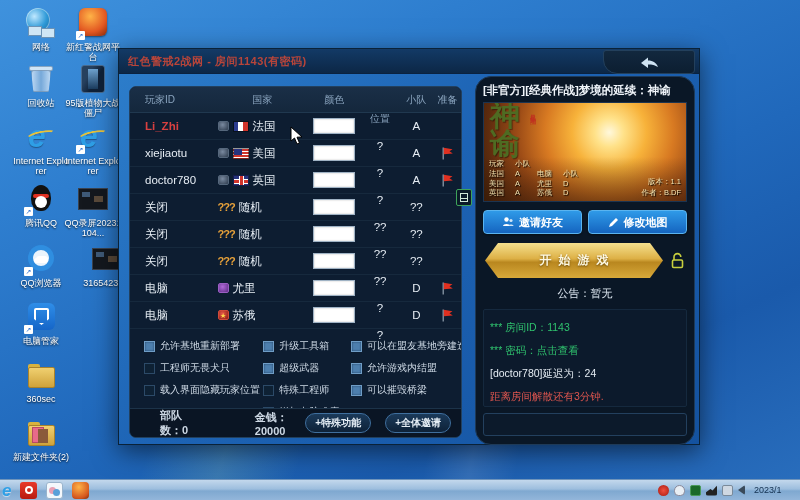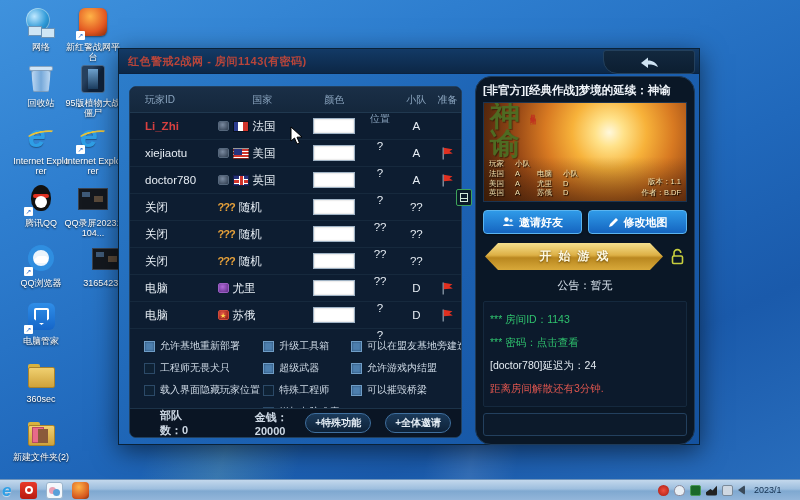--- a/index.html
+++ b/index.html
@@ -142,21 +142,21 @@
   .ovl-row { display:flex; }
   .ovl-row span:nth-child(1) { width:26px; } .ovl-row span:nth-child(2) { width:22px; }
   .ovl-row span:nth-child(3) { width:26px; } .ovl-row span:nth-child(4) { width:22px; }
   #ovl-ver { position:absolute; right:5px; bottom:3px; font-size:7.5px; color:#f2e3b0; text-shadow:1px 1px 1px #000; text-align:right; line-height:1.4; }
 
   #actionrow { display:flex; justify-content:space-between; padding:8px 7px 0; }
   .bluebtn { width:99px; height:24px; display:flex; align-items:center; justify-content:center; gap:5px;
     background:linear-gradient(#2f9ae8,#1565c0); border:1px solid #5ab4f0; border-radius:4px;
     color:#fff; font-size:11px; font-weight:bold; cursor:pointer; box-shadow:0 1px 2px rgba(0,0,0,.4); }
   #startrow { display:flex; align-items:center; justify-content:center; gap:7px; margin-top:9px; }
-  #startbtn { position:relative; width:178px; height:27px; cursor:pointer;
+  #startbtn { position:relative; width:178px; height:35px; cursor:pointer;
     background:linear-gradient(#f5e08e 0%,#ddb045 45%,#b9871f 55%,#d8a93a 100%);
     clip-path:polygon(0 50%,13px 0,calc(100% - 13px) 0,100% 50%,calc(100% - 13px) 100%,13px 100%);
     display:flex; align-items:center; justify-content:center; }
   #startbtn span { font-size:12px; font-weight:bold; color:#fdf8e2; letter-spacing:7px; text-shadow:0 1px 2px #6e4e0a; padding-left:7px; }
   #announce { text-align:center; font-size:11px; color:#d8e2ec; padding:8px 0 4px; }
   #msgs { flex:1; margin:4px 7px 0; padding:6px 6px; background:#0c1a2c; border:1px solid #15293e; border-radius:2px;
     font-size:10.5px; line-height:23px; overflow:hidden; }
   .msg-green { color:#2fc26e; } .msg-white { color:#e4ebf2; } .msg-red { color:#e0564f; }
   #chatinput { margin:6px 7px 8px; height:23px; background:#0c1a2b; border:1px solid #23405e; border-radius:3px;
     color:#dfe8f0; font-size:11px; padding:0 6px; outline:none; }

